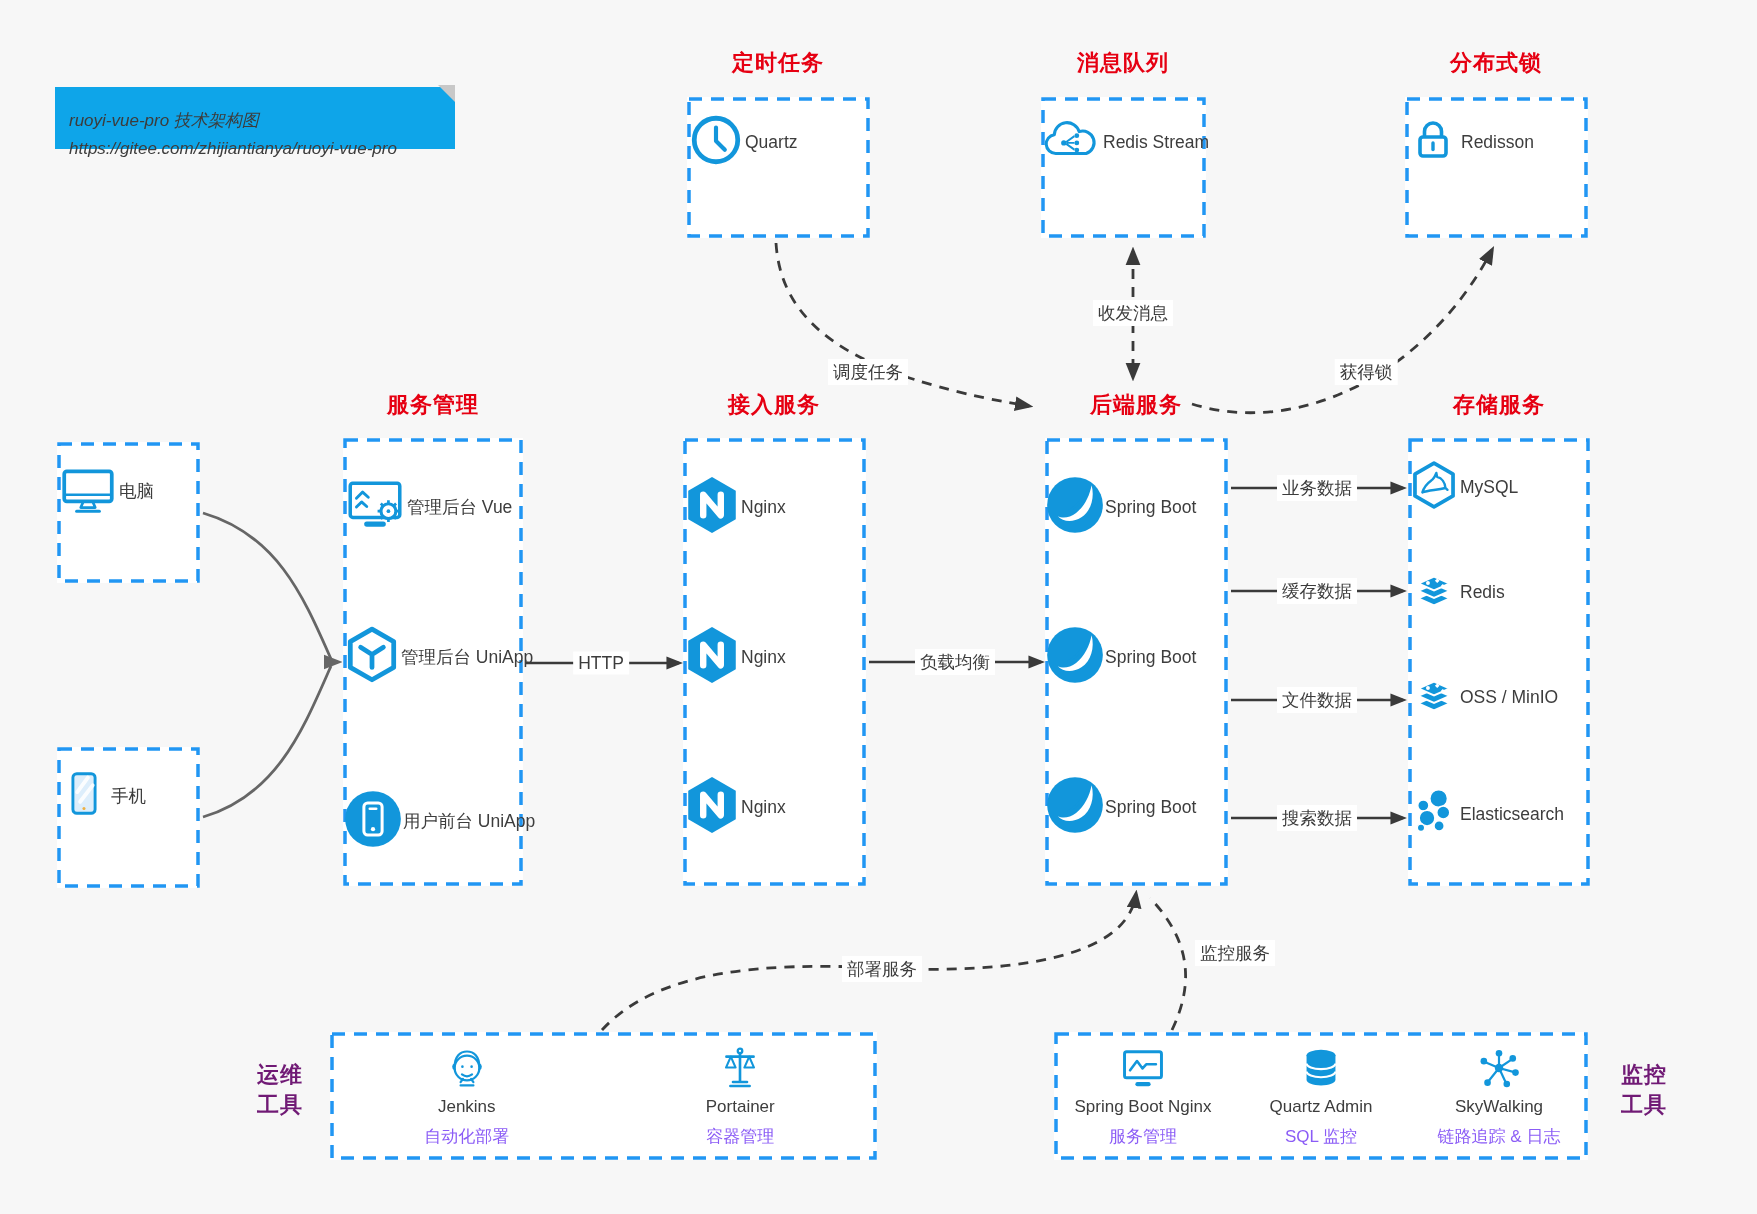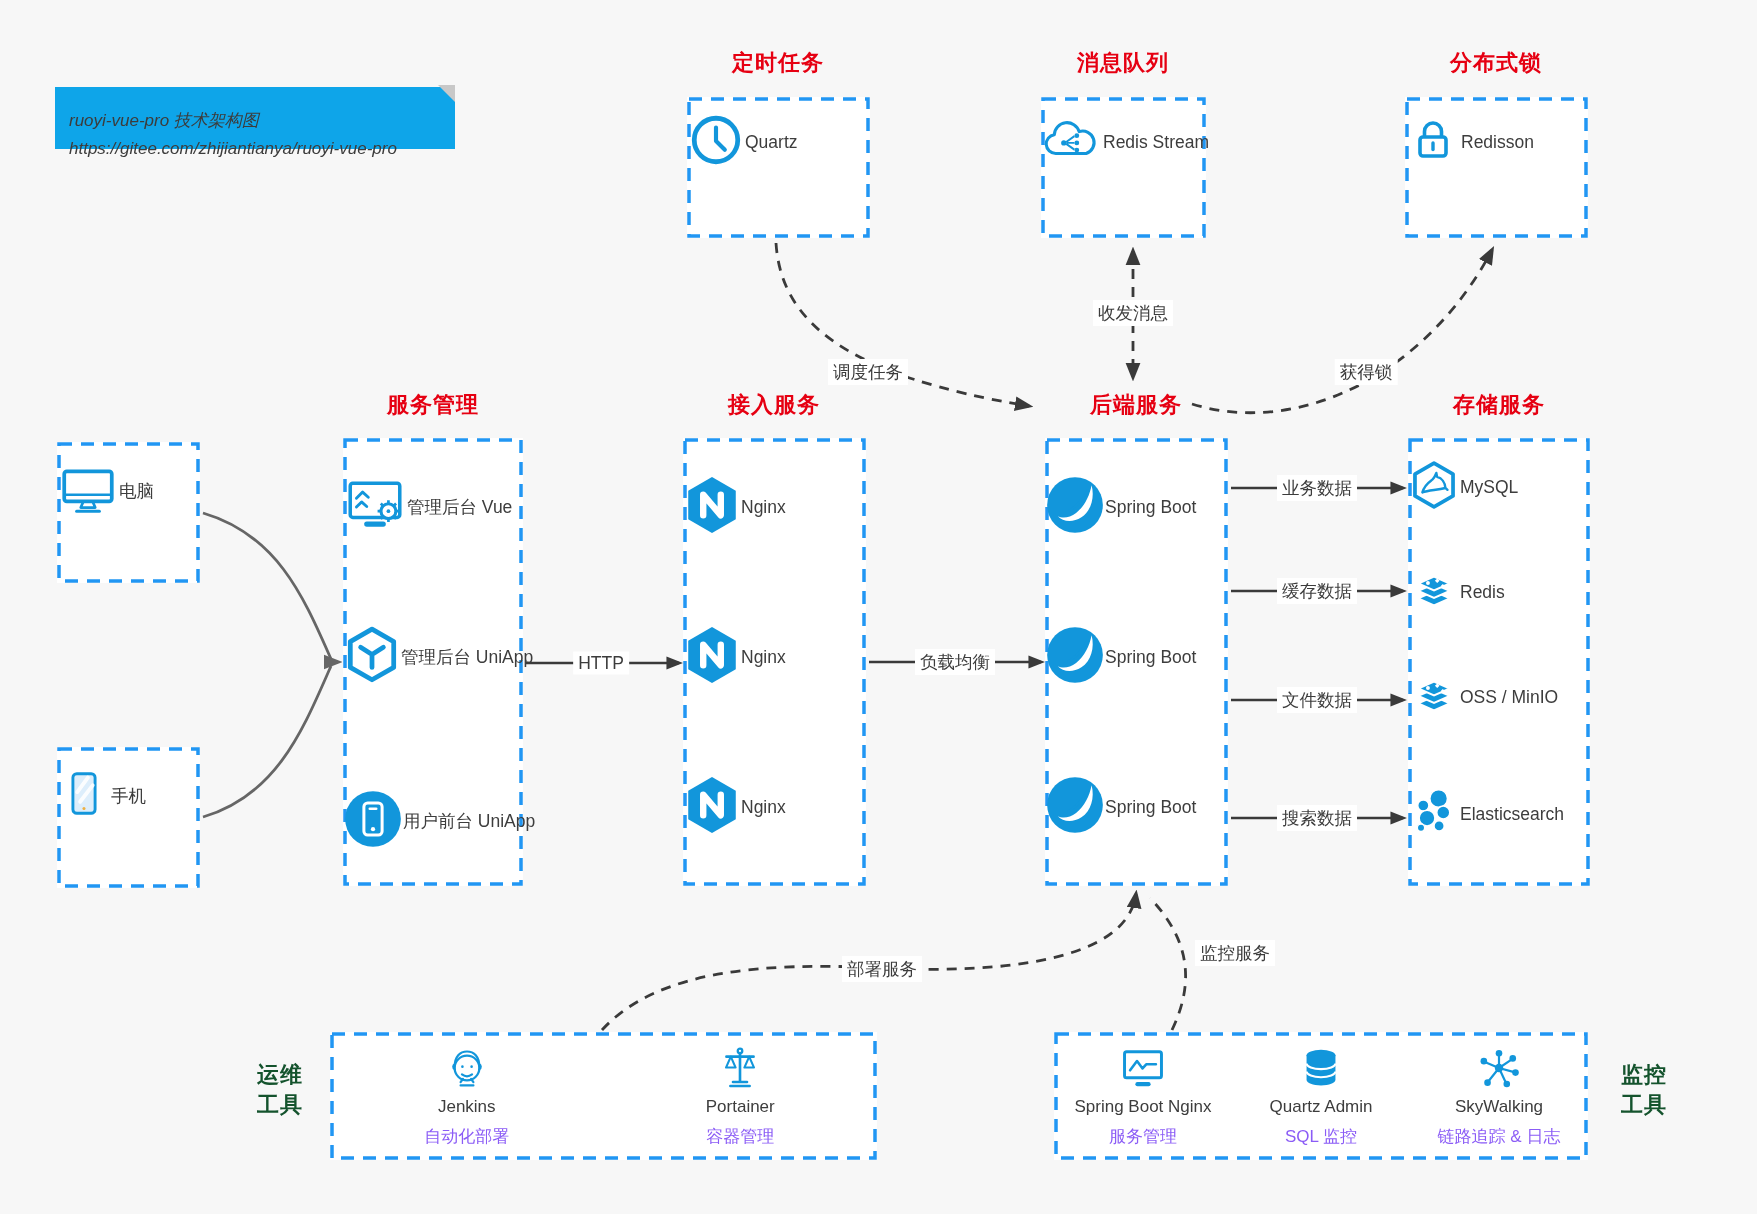--- a/index.html
+++ b/index.html
@@ -20,21 +20,21 @@
   
   .box { position:absolute; background:#fff; z-index:2; }
   .frame { position:absolute; left:0; top:0; pointer-events:none; }
   .frame rect { fill:none; stroke:#2196f3; stroke-width:3.5; stroke-dasharray:13 9; }
   
   .group-title {
     position:absolute; transform:translateX(-50%); color:#e60012; font-weight:700;
     font-size:22px; letter-spacing:1px; white-space:nowrap; z-index:3;
   }
   .side-label {
-    position:absolute; color:#14532d; font-weight:700; font-size:22px;
+    position:absolute; color:#701a75; font-weight:700; font-size:22px;
     line-height:1.35; text-align:center; letter-spacing:1px; z-index:3;
   }
   
   .node-block { position:absolute; left:0; width:100%; display:flex; align-items:center; }
   .iconwrap { display:flex; align-items:center; justify-content:center; }
   .node-label { font-size:17.5px; color:#3d3d3d; margin-top:4px; white-space:nowrap; }
   .ic { display:block; }
   
   .bottom-items { position:absolute; left:0; top:0; right:0; bottom:0; display:flex; padding-top:10px; }
   .bottom-item { flex:1; display:flex; flex-direction:column; align-items:center; }

